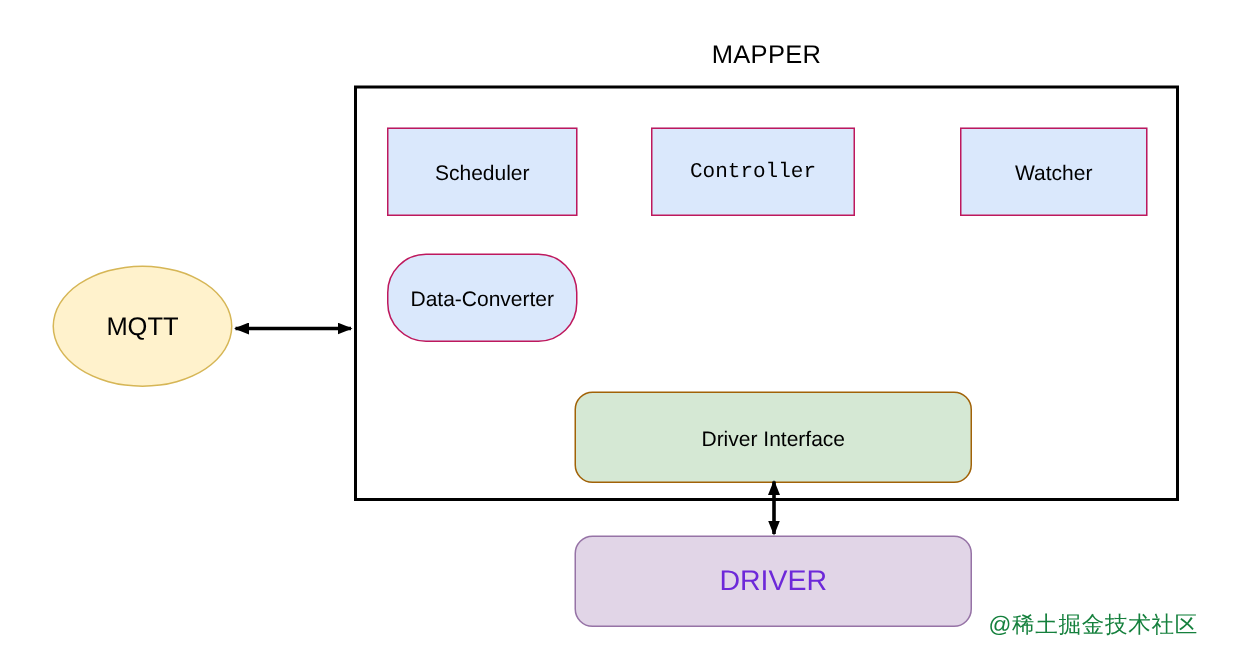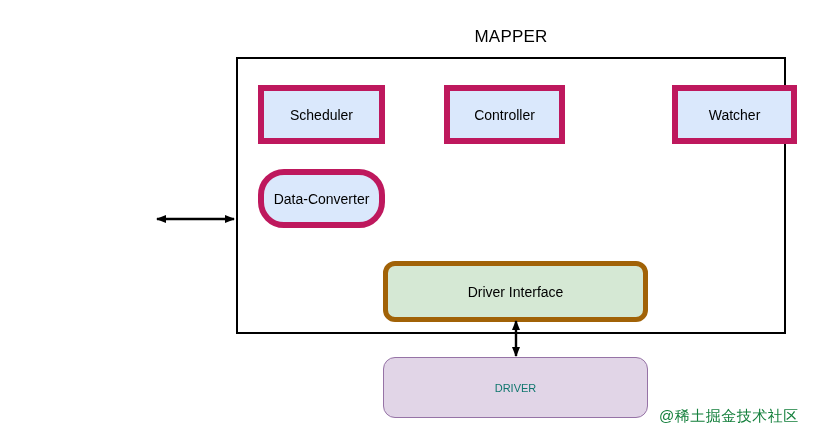--- a/index.html
+++ b/index.html
@@ -42,44 +42,44 @@
     border: 2px solid #000000;
     box-sizing: border-box;
     background: transparent;
   }
 
   
   .module-box {
     position: absolute;
     box-sizing: border-box;
     background: #dae8fc;
-    border: 6px solid #be185d;
+    border: 1px solid #be185d;
     display: flex;
     align-items: center;
     justify-content: center;
     font-size: 14px;
     color: #000000;
     white-space: nowrap;
   }
   .mod-r1 { top: 85px; height: 59px; }
   .mod-r2 { top: 169px; height: 59px; border-radius: 26px; }
   .mod-c1 { left: 258px; width: 127px; }
-  .mod-c2 { left: 444px; width: 121px; }
-  .mod-c3 { left: 672px; width: 125px; }
+  .mod-c2 { left: 434px; width: 136px; font-family: Liberation Mono, monospace; }
+  .mod-c3 { left: 640px; width: 125px; }
 
   
   .driver-interface {
     position: absolute;
     left: 383px;
     top: 261px;
     width: 265px;
     height: 61px;
     box-sizing: border-box;
     background: #d5e8d4;
-    border: 5px solid #a16207;
+    border: 1px solid #a16207;
     border-radius: 12px;
     display: flex;
     align-items: center;
     justify-content: center;
     font-size: 14px;
     color: #000000;
     white-space: nowrap;
   }
 
   
@@ -89,22 +89,22 @@
     top: 357px;
     width: 265px;
     height: 61px;
     box-sizing: border-box;
     background: #e1d5e7;
     border: 1px solid #9673a6;
     border-radius: 12px;
     display: flex;
     align-items: center;
     justify-content: center;
-    font-size: 11px;
-    color: #0f766e;
+    font-size: 19px;
+    color: #6d28d9;
     white-space: nowrap;
   }
 
   
   .mqtt-node {
     position: absolute;
     left: 35px;
     top: 177px;
     width: 120px;
     height: 81px;
@@ -153,20 +153,21 @@
   <div class="module-box mod-r1 mod-c1">Scheduler</div>
   <div class="module-box mod-r1 mod-c2">Controller</div>
   <div class="module-box mod-r1 mod-c3">Watcher</div>
 
   <div class="module-box mod-r2 mod-c1">Data-Converter</div>
 
   <div class="driver-interface">Driver Interface</div>
 
   <div class="driver-box">DRIVER</div>
 
+  <div class="mqtt-node">MQTT</div>
 
   <svg class="connector-svg" viewBox="0 0 831 446" xmlns="http://www.w3.org/2000/svg">
     <defs>
       <marker id="arrowEnd" markerWidth="10" markerHeight="10" refX="9" refY="4" orient="auto" markerUnits="userSpaceOnUse">
         <path d="M0,0 L10,4 L0,8 z" fill="#000000"></path>
       </marker>
       <marker id="arrowStart" markerWidth="10" markerHeight="10" refX="1" refY="4" orient="auto" markerUnits="userSpaceOnUse">
         <path d="M10,0 L0,4 L10,8 z" fill="#000000"></path>
       </marker>
     </defs>

